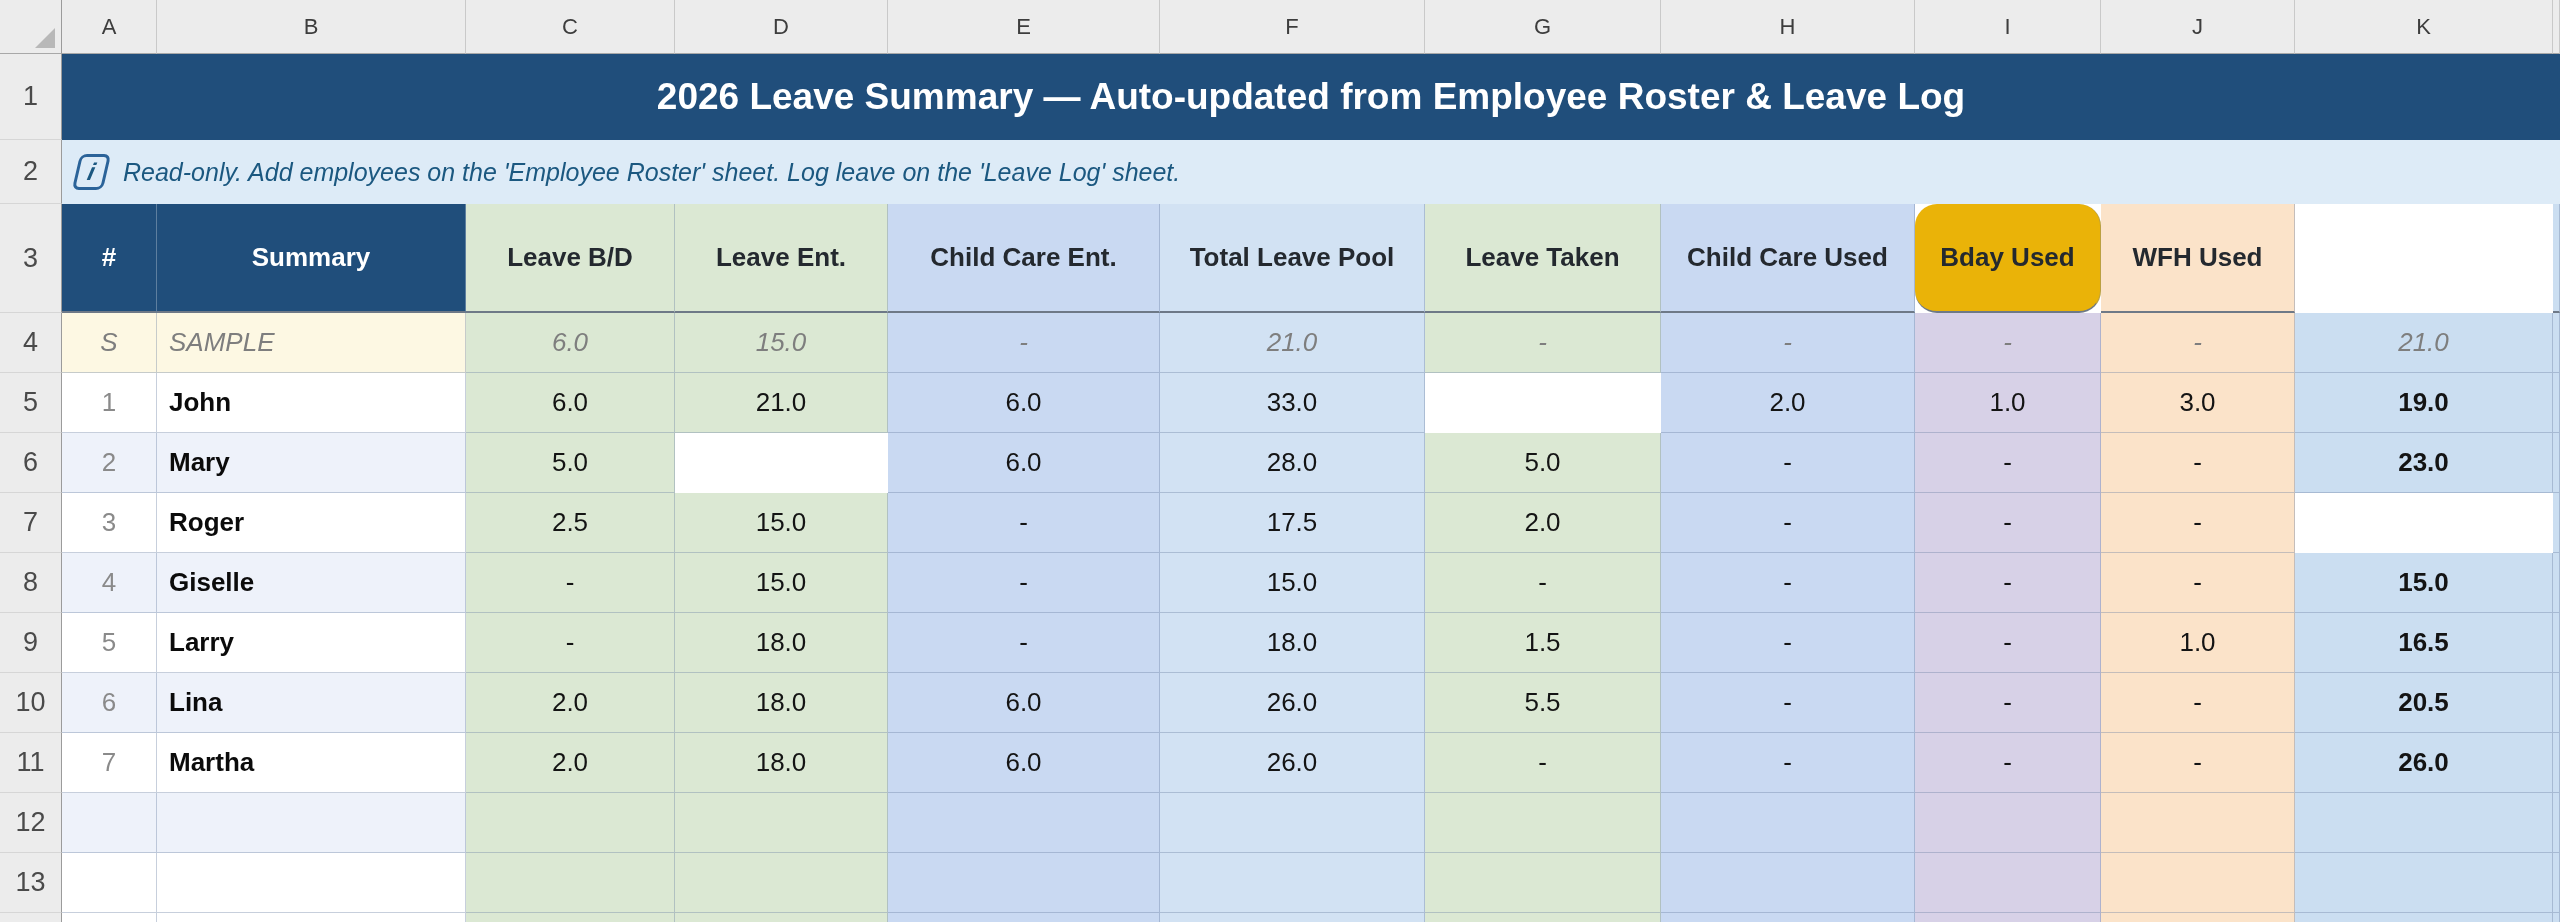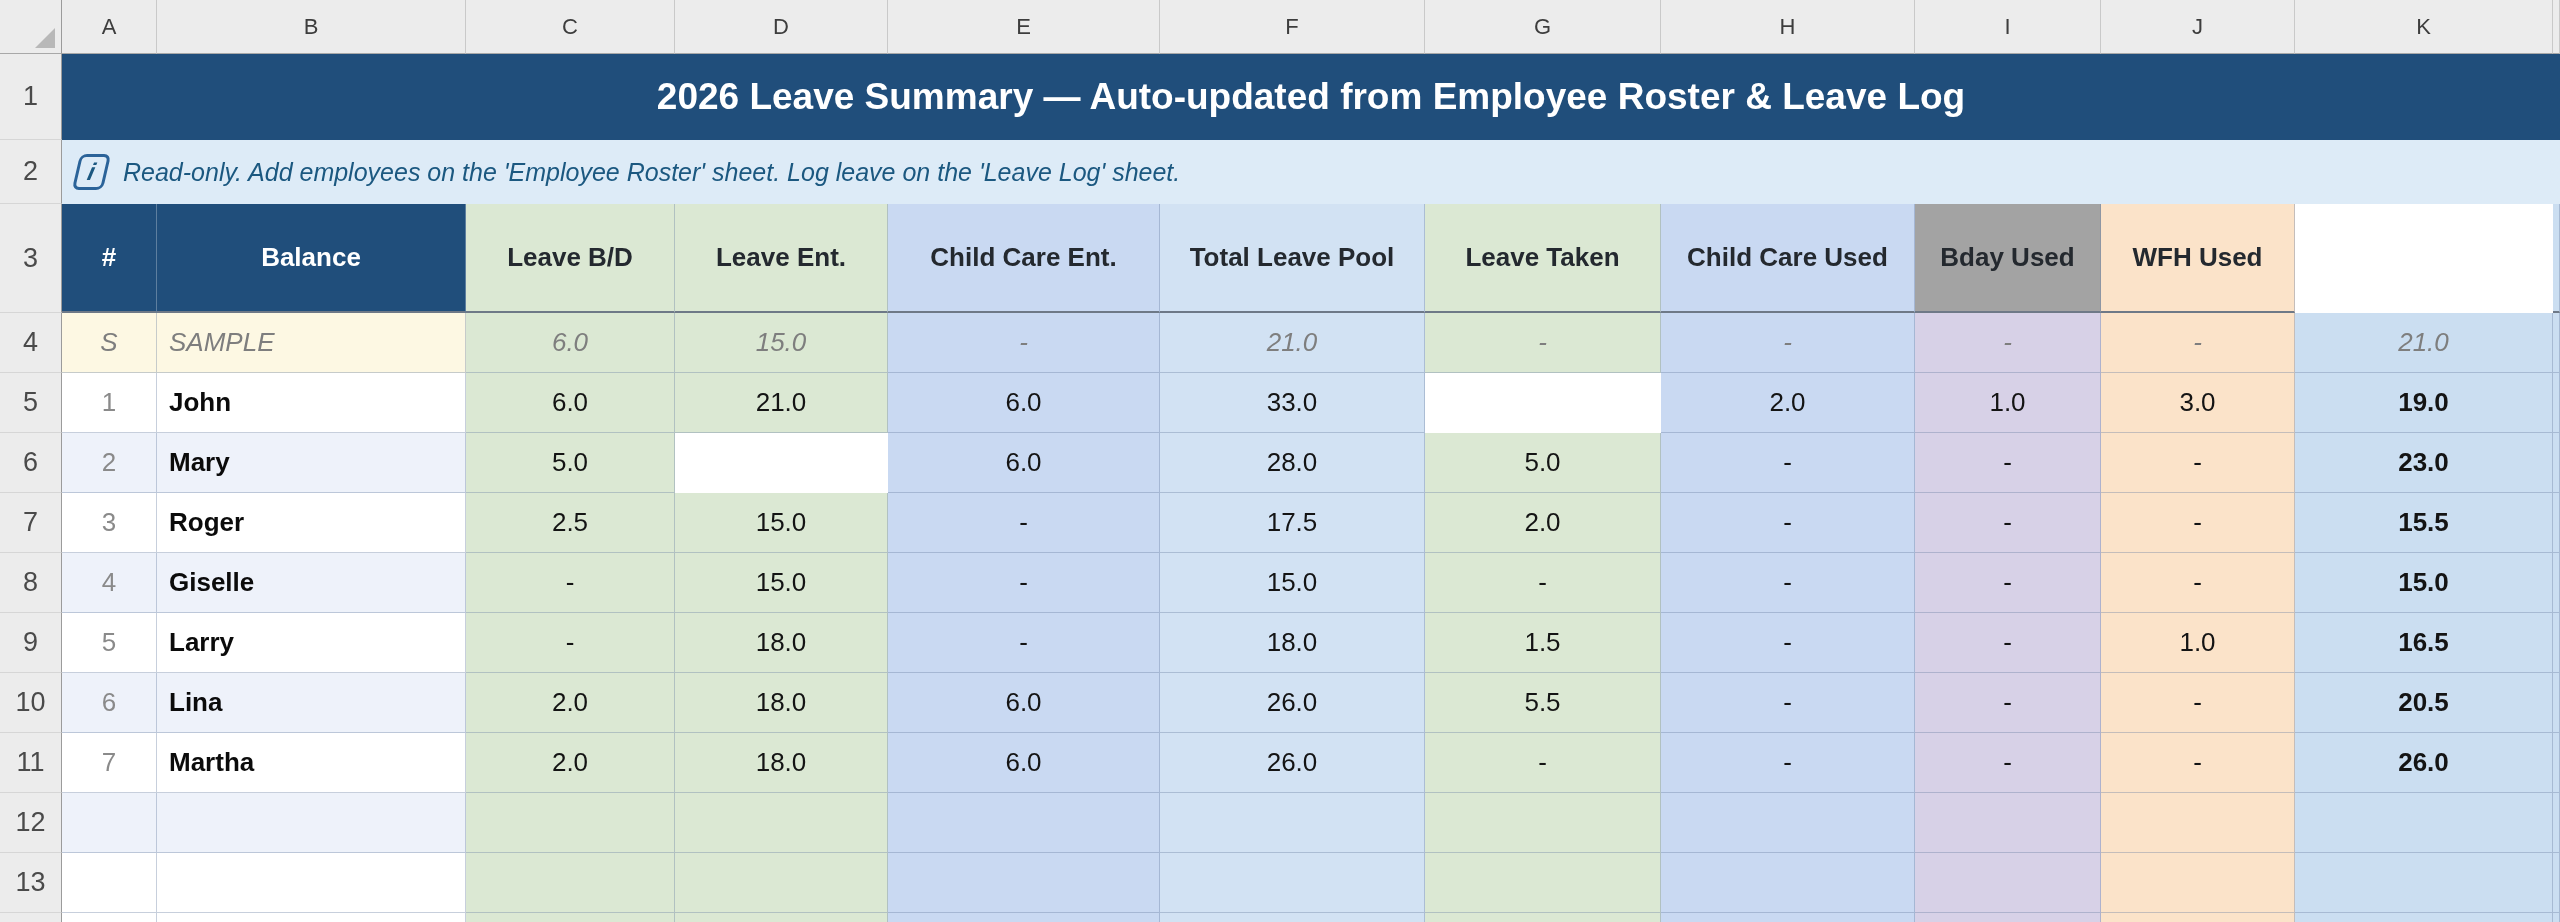--- a/index.html
+++ b/index.html
@@ -111,28 +111,28 @@
     <div class="c gutter" style="grid-area: 12 / 1;">11</div>
     <div class="c gutter" style="grid-area: 13 / 1;">12</div>
     <div class="c gutter" style="grid-area: 14 / 1;">13</div>
     <div class="c gutter noborder-b" style="grid-area: 15 / 1;"></div>
     <div class="c title" style="grid-area: 2 / 2 / auto / 14; background: rgb(32, 78, 123);">2026 Leave Summary — Auto-updated from Employee Roster &amp; Leave Log</div>
     <div class="c note" style="grid-area: 3 / 2 / auto / 14; background: rgb(221, 235, 247); color: rgb(27, 88, 128);">
       <span class="note-icon">i</span>
       <span>Read-only. Add employees on the 'Employee Roster' sheet. Log leave on the 'Leave Log' sheet.</span>
     </div>
     <div class="c hdr hdrDark" style="grid-area: 4 / 2; background: rgb(32, 78, 123);">#</div>
-    <div class="c hdr hdrDark" style="grid-area: 4 / 3; background: rgb(32, 78, 123);">Balance</div>
+    <div class="c hdr hdrDark" style="grid-area: 4 / 3; background: rgb(32, 78, 123);">Summary</div>
     <div class="c hdr" style="grid-area: 4 / 4; background: rgb(219, 232, 211);">Leave B/D</div>
     <div class="c hdr" style="grid-area: 4 / 5; background: rgb(219, 232, 211);">Leave Ent.</div>
     <div class="c hdr" style="grid-area: 4 / 6; background: rgb(201, 217, 242);">Child Care Ent.</div>
     <div class="c hdr" style="grid-area: 4 / 7; background: rgb(210, 226, 243);">Total Leave Pool</div>
     <div class="c hdr" style="grid-area: 4 / 8; background: rgb(219, 232, 211);">Leave Taken</div>
     <div class="c hdr" style="grid-area: 4 / 9; background: rgb(201, 217, 242);">Child Care Used</div>
-    <div class="c hdr" style="grid-area: 4 / 10; background: #a3a3a3;">Bday Used</div>
+    <div class="c hdr" style="grid-area: 4 / 10; background: #eab308; border-radius: 22px;">Bday Used</div>
     <div class="c hdr" style="grid-area: 4 / 11; background: rgb(251, 227, 201);">WFH Used</div>
     <div class="c hdr" style="grid-area: 4 / 13; background: rgb(203, 222, 241);"></div>
     <div class="c num sampletxt" style="grid-area: 5 / 2; background: rgb(253, 248, 227);">S</div>
     <div class="c name sampletxt" style="grid-area: 5 / 3; background: rgb(253, 248, 227);">SAMPLE</div>
     <div class="c val sampletxt" style="grid-area: 5 / 4; background: rgb(219, 232, 211);">6.0</div>
     <div class="c val sampletxt" style="grid-area: 5 / 5; background: rgb(219, 232, 211);">15.0</div>
     <div class="c val sampletxt" style="grid-area: 5 / 6; background: rgb(201, 217, 242);">-</div>
     <div class="c val sampletxt" style="grid-area: 5 / 7; background: rgb(210, 226, 243);">21.0</div>
     <div class="c val sampletxt" style="grid-area: 5 / 8; background: rgb(219, 232, 211);">-</div>
     <div class="c val sampletxt" style="grid-area: 5 / 9; background: rgb(201, 217, 242);">-</div>
@@ -165,21 +165,20 @@
     <div class="c num" style="grid-area: 8 / 2; background: rgb(255, 255, 255);">3</div>
     <div class="c name" style="grid-area: 8 / 3; background: rgb(255, 255, 255);">Roger</div>
     <div class="c val" style="grid-area: 8 / 4; background: rgb(219, 232, 211);">2.5</div>
     <div class="c val" style="grid-area: 8 / 5; background: rgb(219, 232, 211);">15.0</div>
     <div class="c val" style="grid-area: 8 / 6; background: rgb(201, 217, 242);">-</div>
     <div class="c val" style="grid-area: 8 / 7; background: rgb(210, 226, 243);">17.5</div>
     <div class="c val" style="grid-area: 8 / 8; background: rgb(219, 232, 211);">2.0</div>
     <div class="c val" style="grid-area: 8 / 9; background: rgb(201, 217, 242);">-</div>
     <div class="c val" style="grid-area: 8 / 10; background: rgb(215, 209, 231);">-</div>
     <div class="c val" style="grid-area: 8 / 11; background: rgb(251, 227, 201);">-</div>
-    <div class="c val balance" style="grid-area: 8 / 12; background: rgb(203, 222, 241);">15.5</div>
     <div class="c val" style="grid-area: 8 / 13; background: rgb(203, 222, 241);"></div>
     <div class="c num" style="grid-area: 9 / 2; background: rgb(238, 242, 250);">4</div>
     <div class="c name" style="grid-area: 9 / 3; background: rgb(238, 242, 250);">Giselle</div>
     <div class="c val" style="grid-area: 9 / 4; background: rgb(219, 232, 211);">-</div>
     <div class="c val" style="grid-area: 9 / 5; background: rgb(219, 232, 211);">15.0</div>
     <div class="c val" style="grid-area: 9 / 6; background: rgb(201, 217, 242);">-</div>
     <div class="c val" style="grid-area: 9 / 7; background: rgb(210, 226, 243);">15.0</div>
     <div class="c val" style="grid-area: 9 / 8; background: rgb(219, 232, 211);">-</div>
     <div class="c val" style="grid-area: 9 / 9; background: rgb(201, 217, 242);">-</div>
     <div class="c val" style="grid-area: 9 / 10; background: rgb(215, 209, 231);">-</div>

